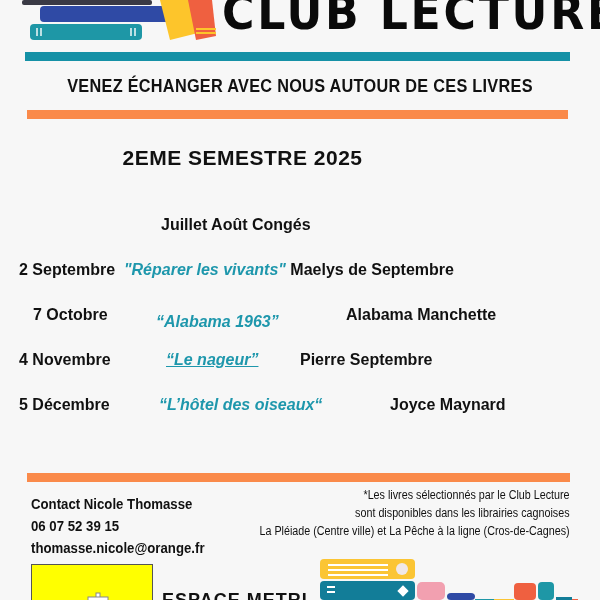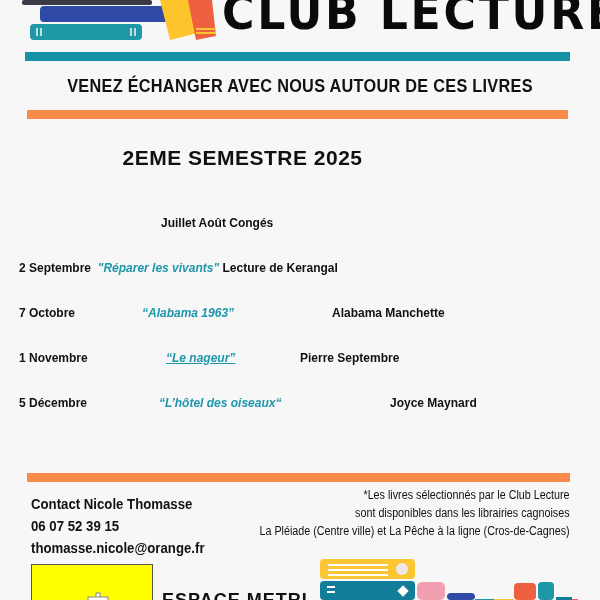--- a/index.html
+++ b/index.html
@@ -3,21 +3,21 @@
   <meta charset="utf-8">
   <style>
     html, body { margin:0; padding:0; }
     body { width:600px; height:600px; overflow:hidden; background:#f7f7f7; position:relative; font-family:"Liberation Sans", sans-serif; }
     .abs { position:absolute; }
     .title { left:222px; top:-14px; font-family:"DejaVu Sans", sans-serif; font-weight:bold; font-size:48px; letter-spacing:3px; color:#0a0a0a; line-height:52px; transform:scaleX(0.92); transform-origin:left top; white-space:nowrap; }
     .bar-teal { left:25px; top:52px; width:545px; height:9px; background:#1591a6; }
     .bar-orange { height:9px; background:#fa8a4a; }
     .tagline { left:0; width:600px; top:76px; text-align:center; font-weight:bold; font-size:17.5px; color:#111; letter-spacing:0.3px; transform:scaleX(0.93); }
     .semester { left:0; width:485px; top:146px; text-align:center; font-weight:bold; font-size:21px; color:#111; letter-spacing:0.5px; }
-    .row { font-weight:bold; font-size:12px; color:#111; white-space:nowrap; }
+    .row { font-weight:bold; font-size:16px; color:#111; white-space:nowrap; }
     .book { font-style:italic; color:#1e97ac; }
     .contact { left:31px; top:493px; font-weight:bold; font-size:15px; color:#111; line-height:22px; transform:scaleX(0.88); transform-origin:left top; white-space:nowrap; }
     .note { right:30px; top:486px; text-align:right; font-size:12.5px; color:#111; line-height:18px; transform:scaleX(0.86); transform-origin:right top; white-space:nowrap; }
     .yellow-box { left:31px; top:564px; width:120px; height:40px; background:#ffff00; border:1px solid #555; }
     .espace { left:162px; top:590px; font-weight:bold; font-size:18px; color:#111; letter-spacing:1px; }
   </style>
 </head>
 <body>
 
 <svg class="abs" style="left:20px;top:0" width="200" height="45">
@@ -38,29 +38,29 @@
 <div class="abs bar-teal"></div>
 <div class="abs tagline">VENEZ ÉCHANGER AVEC NOUS AUTOUR DE CES LIVRES</div>
 <div class="abs bar-orange" style="left:27px;top:110px;width:541px;"></div>
 
 <div class="abs semester">2EME SEMESTRE 2025</div>
 <div class="abs row" style="left:161px;top:216px;">Juillet Août Congés</div>
 
 <div class="abs row" style="left:19px;top:261px;">
   <span>2 Septembre</span>&nbsp;
   <span class="book">"Réparer les vivants"</span>
-  <span>Lecture de Kerangal</span>
+  <span>Maelys de Septembre</span>
 </div>
-<div class="abs row" style="left:19px;top:306px;text-align:center;">
+<div class="abs row" style="left:33px;top:306px;text-align:center;">
   <span>7 Octobre</span>
-  <span class="book abs" style="left:123px;">“Alabama 1963”</span>
+  <span class="book abs" style="left:123px;margin-top:7px;">“Alabama 1963”</span>
   <span class="abs" style="left:313px;">Alabama Manchette</span>
 </div>
 <div class="abs row" style="left:19px;top:351px;">
-  <span>1 Novembre</span>
+  <span>4 Novembre</span>
   <span class="book abs" style="left:147px;text-decoration:underline;">“Le nageur”</span>
   <span class="abs" style="left:281px;">Pierre Septembre</span>
 </div>
 <div class="abs row" style="left:19px;top:396px;">
   <span>5 Décembre</span>
   <span class="book abs" style="left:140px;">“L’hôtel des oiseaux“</span>
   <span class="abs" style="left:371px;">Joyce Maynard</span>
 </div>
 
 <div class="abs bar-orange" style="left:27px;top:473px;width:543px;"></div>

